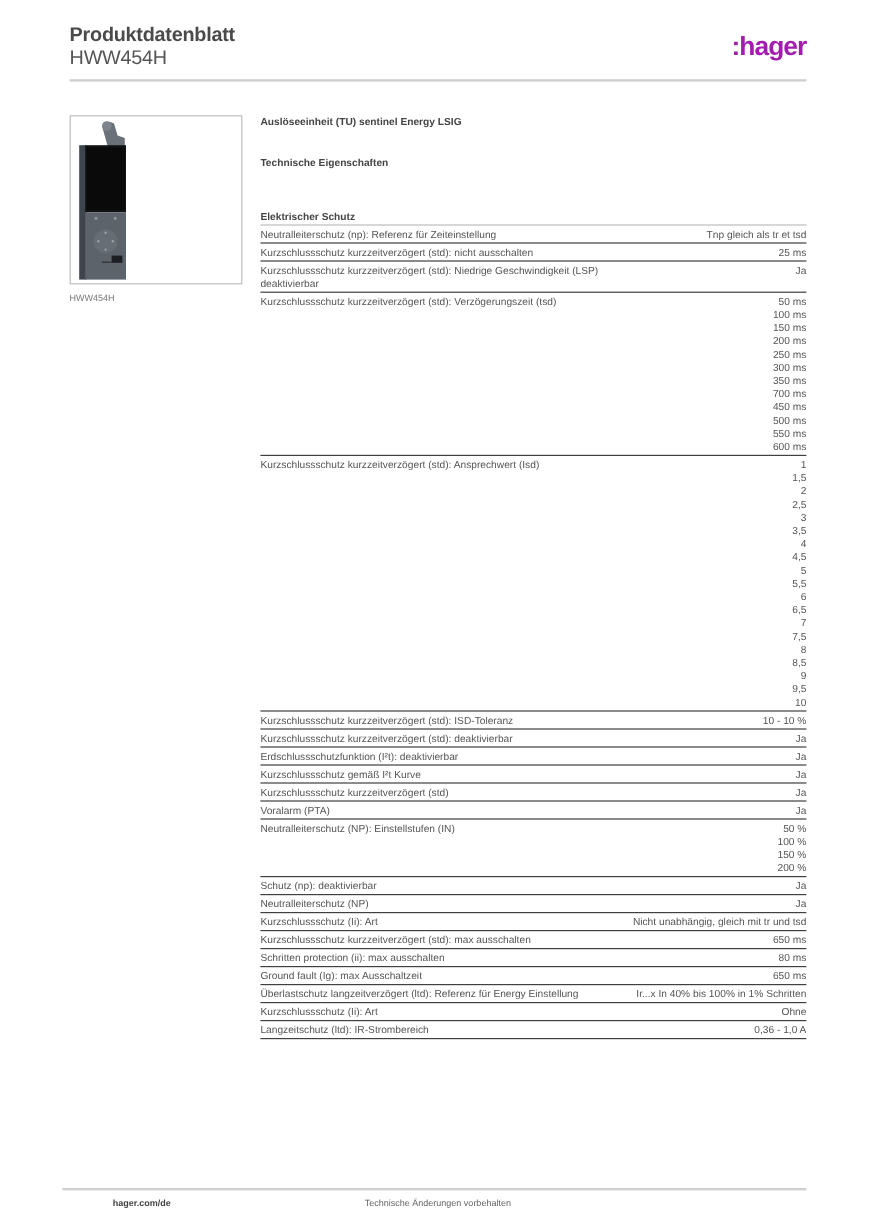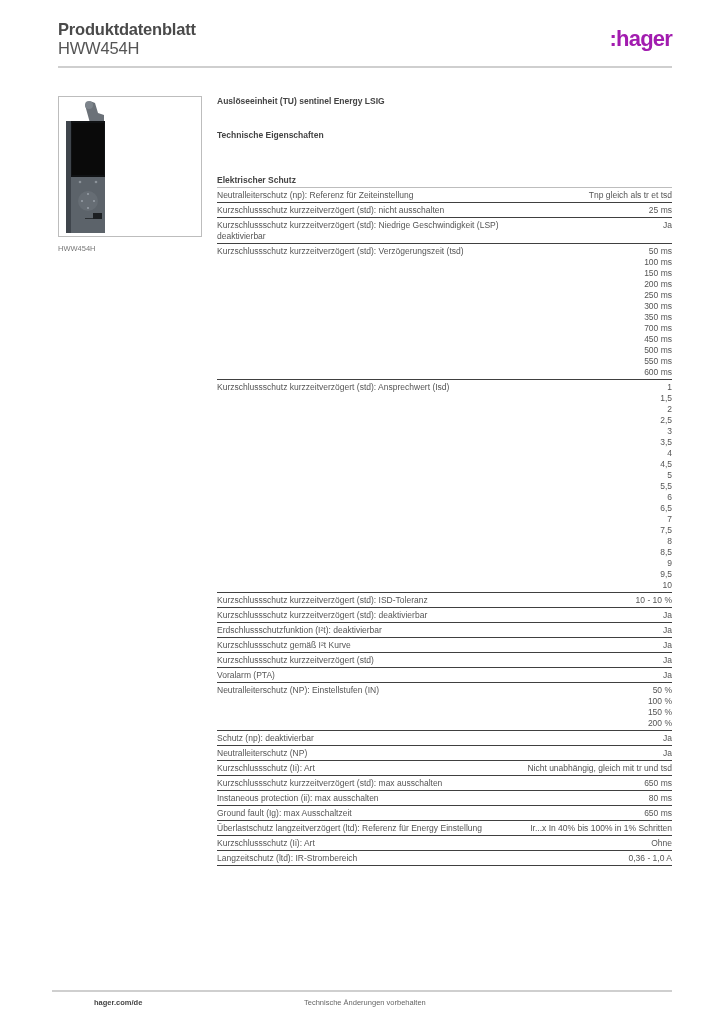--- a/index.html
+++ b/index.html
@@ -192,21 +192,21 @@
           <span>Nicht unabhängig, gleich mit tr und tsd</span>
         </div>
       </div>
       <div class="spec-row">
         <div class="spec-label">Kurzschlussschutz kurzzeitverzögert (std): max ausschalten</div>
         <div class="spec-values">
           <span>650 ms</span>
         </div>
       </div>
       <div class="spec-row">
-        <div class="spec-label">Instaneous protection (ii): max ausschalten</div>
+        <div class="spec-label">Schritten protection (ii): max ausschalten</div>
         <div class="spec-values">
           <span>80 ms</span>
         </div>
       </div>
       <div class="spec-row">
         <div class="spec-label">Ground fault (Ig): max Ausschaltzeit</div>
         <div class="spec-values">
           <span>650 ms</span>
         </div>
       </div>

